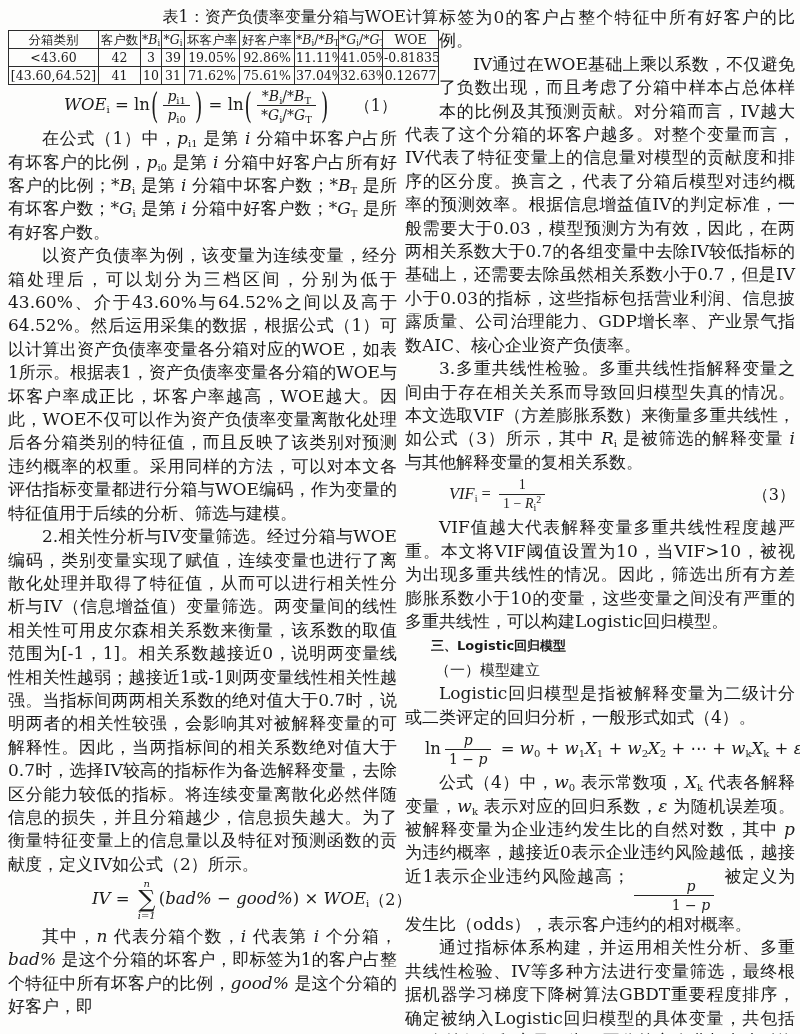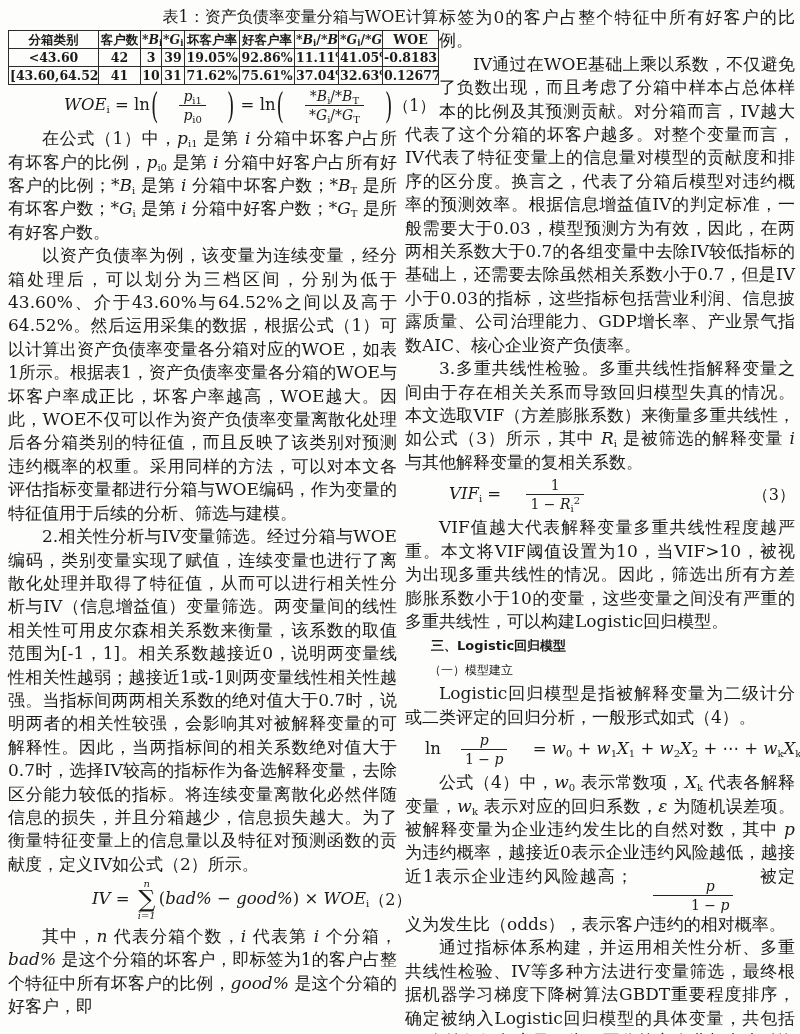--- a/index.html
+++ b/index.html
@@ -17,49 +17,49 @@
   p.cont{text-indent:0;}
   sub{font-size:10px;vertical-align:-3px;line-height:0;}
   sup{font-size:10px;vertical-align:5px;line-height:0;}
   i{font-style:italic;}
 
   
   .table-wrap{width:430px;}
   .table-title{text-align:right;font-size:16px;line-height:21px;margin:0 0 3px 0;white-space:nowrap;}
   table{border-collapse:collapse;table-layout:fixed;width:430px;font-size:12.5px;}
   th,td{border:1px solid #2b2b2b;text-align:center;padding:0 1px;height:17px;line-height:16px;
-        font-weight:bold;white-space:nowrap;overflow:hidden;margin-top:28px;}
+        font-weight:normal;white-space:nowrap;overflow:hidden;margin-top:28px;}
   th sub, td sub{font-size:8.5px;vertical-align:-2px;}
   col.c1{width:90px}col.c2{width:42px}col.c3{width:21px}col.c4{width:23px}
   col.c5{width:55px}col.c6{width:55px}col.c7{width:44px}col.c8{width:44px}col.c9{width:56px}
 
   
   .formula{display:flex;align-items:center;justify-content:space-between;margin:3px 0 4px 0;line-height:1.1;}
   .f-body{font-size:16.5px;white-space:nowrap;}
   .f1 .f-body{padding-left:56px;}
   .f2 .f-body{padding-left:84px;}
-  .f3 .f-body{padding-left:44px;}
+  .f3 .f-body{padding-left:44px;font-family:Liberation Serif, serif;}
   .f4 .f-body{padding-left:20px;}
   .eqnum{font-size:16px;flex:none;}
   .frac{display:inline-flex;flex-direction:column;vertical-align:middle;text-align:center;
-        margin:0 20px;font-size:14px;line-height:1.15;}
+        margin:0 4px;font-size:14px;line-height:1.15;}
   .frac .top{border-bottom:1px solid #222;padding:0 4px 1px 4px;display:block;}
   .frac .bot{padding:1px 4px 0 4px;display:block;}
   .paren{display:inline-block;transform:scaleY(1.9);font-size:19px;vertical-align:middle;
          padding:0 1px;font-weight:300;}
   .sum{display:inline-flex;flex-direction:column;align-items:center;vertical-align:middle;
        line-height:1;margin:0 3px;}
   .sum .lim{font-size:10px;font-style:italic;}
   .sum .sigma{font-size:24px;line-height:0.9;font-style:normal;}
   .frac.inline{vertical-align:-9px;}
 
   
   h3{font-family:"DejaVu Sans","Liberation Sans",sans-serif;font-weight:bold;font-size:13px;
      margin:1px 0 1px 0;line-height:23.4px;text-indent:2em;}
-  h4{font-weight:normal;font-size:12px;margin:0;line-height:23.4px;text-indent:2em;}
+  h4{font-weight:normal;font-size:15px;margin:0;line-height:23.4px;text-indent:2em;}
 
   .overlap-spacer{float:left;width:34px;height:116px;}
 </style>
 </head>
 <body>
 
 <div class="page">
 
   <div class="col col-left">
 

